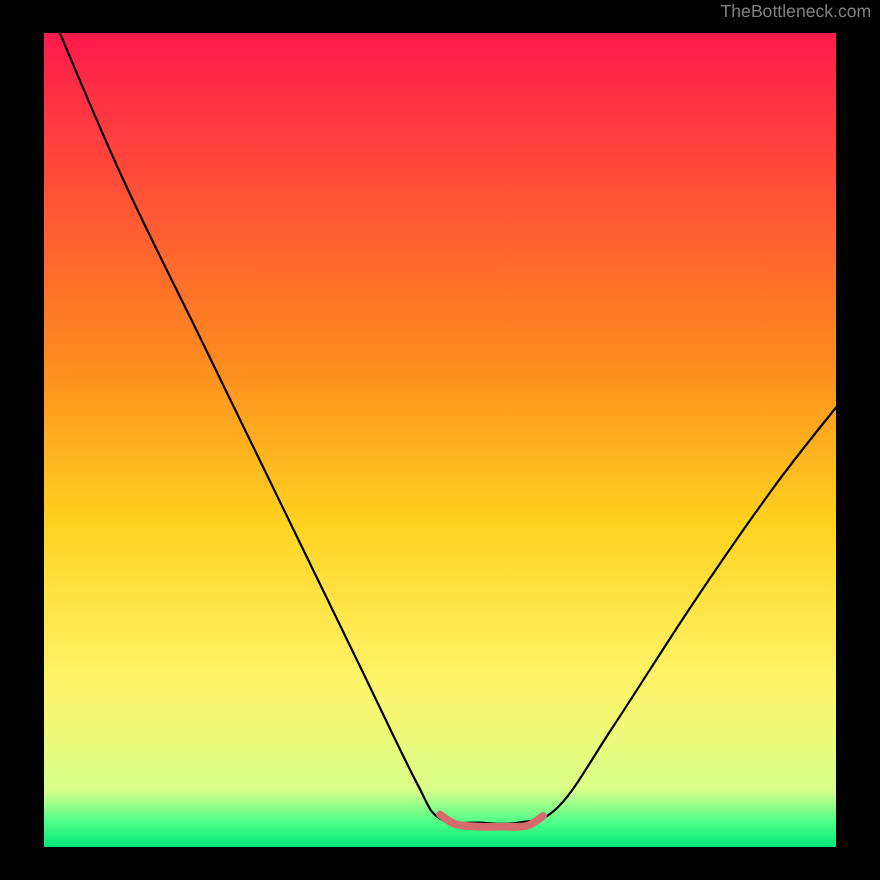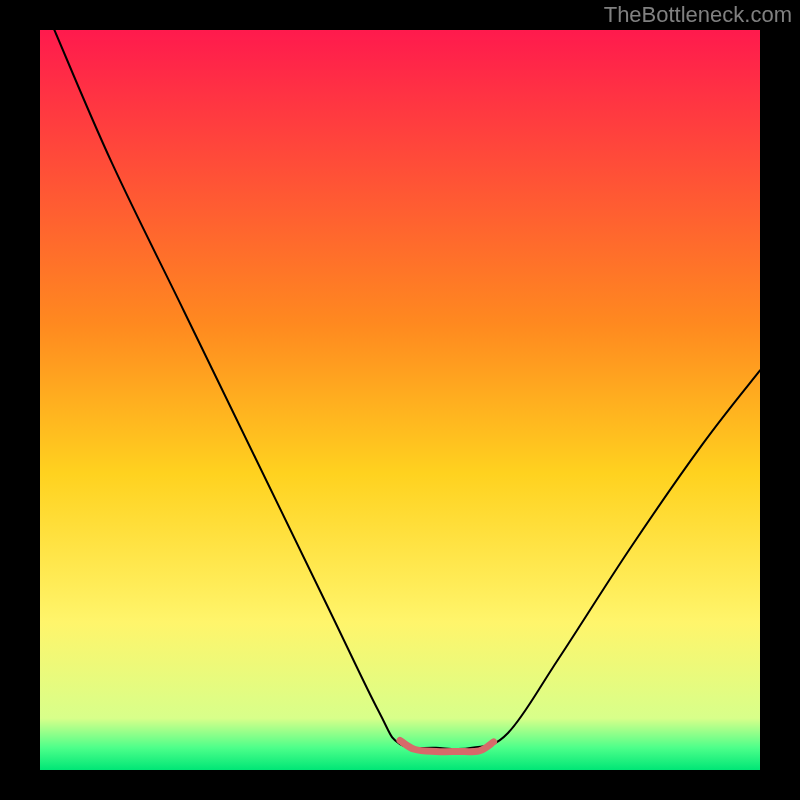--- a/index.html
+++ b/index.html
@@ -15,21 +15,21 @@
     position: relative;
     width: 800px;
     height: 800px;
     background: #000;
   }
   .watermark {
     position: absolute;
     top: 2px;
     right: 8px;
     color: #808080;
-    font-size: 22px;
+    font-size: 16px;
     font-weight: 500;
     letter-spacing: 0px;
     z-index: 10;
   }
   .plot {
     position: absolute;
     left: 40px;
     top: 30px;
     width: 720px;
     height: 740px;

